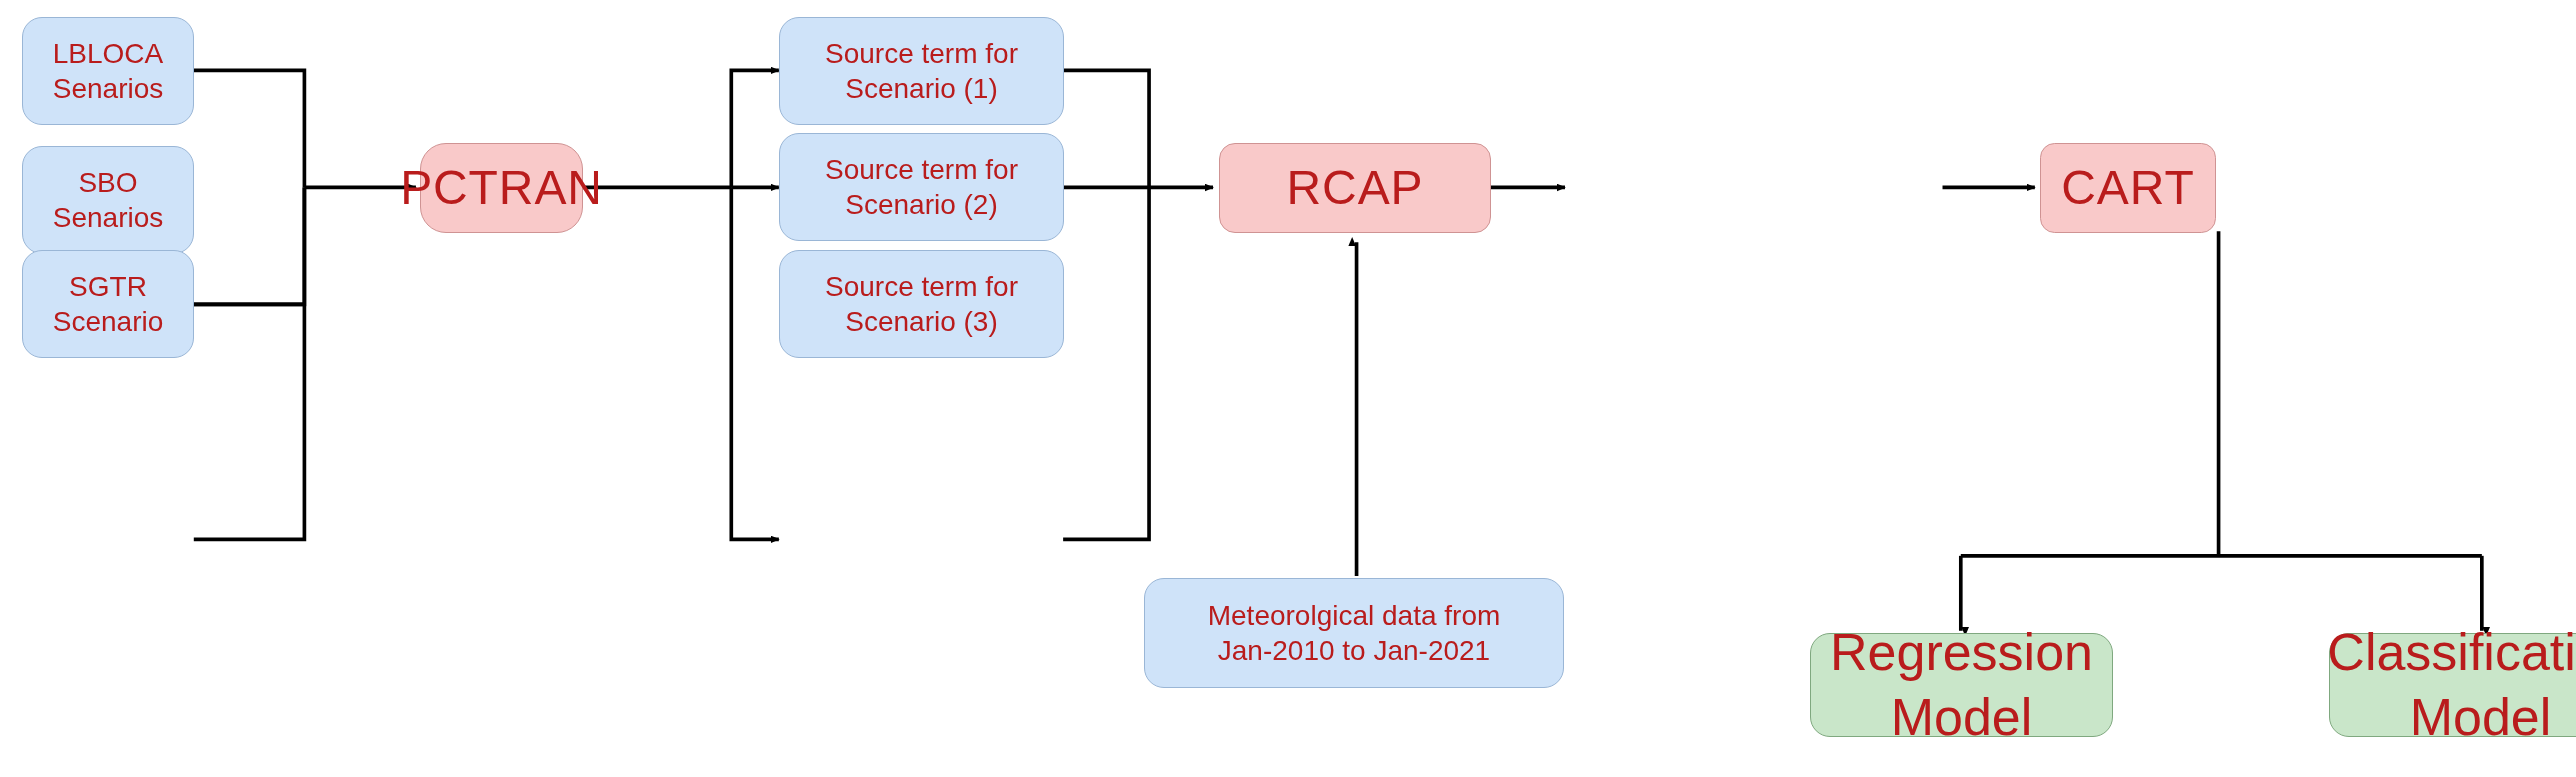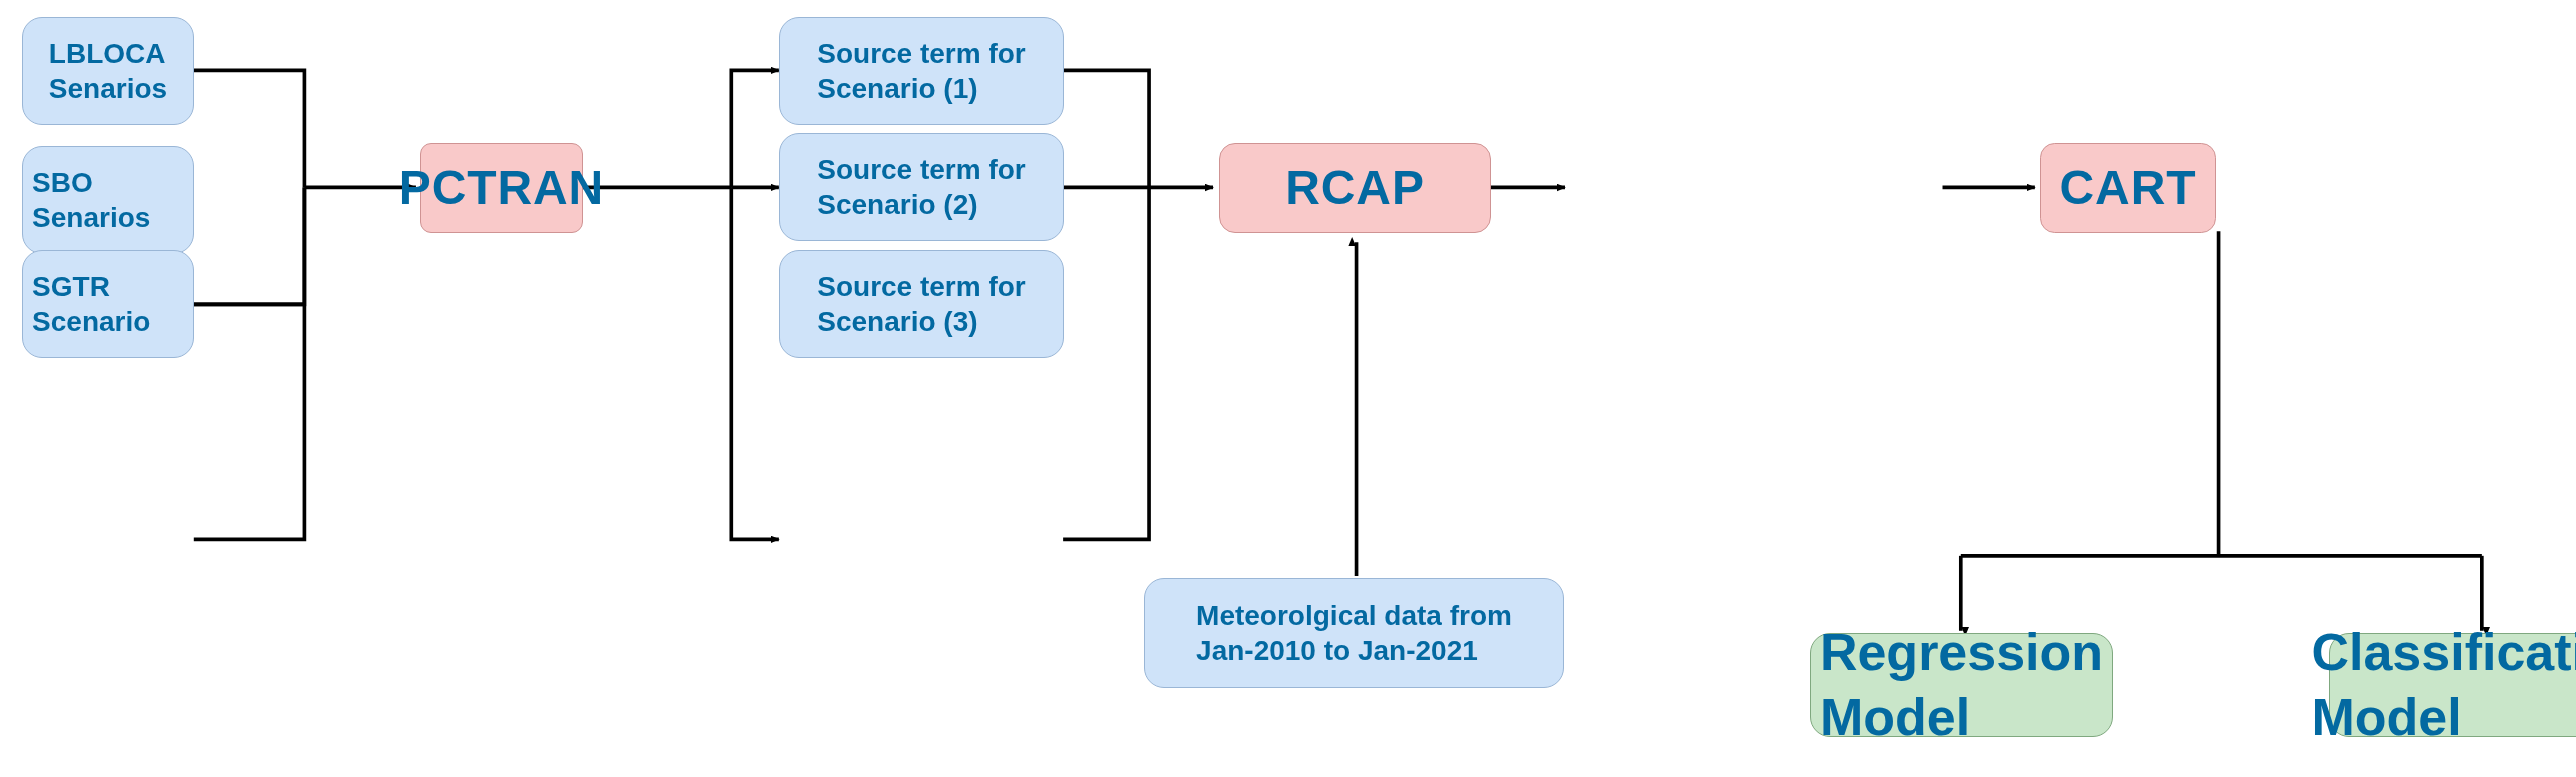--- a/index.html
+++ b/index.html
@@ -16,24 +16,25 @@
     height: 778px;
     background: #ffffff;
     overflow: hidden;
   }
   .node {
     position: absolute;
     box-sizing: border-box;
     display: flex;
     align-items: center;
     justify-content: center;
+    text-align: center;
     border-radius: 20px;
     border: 1.8px solid;
-    font-weight: bold;
-    color: #0369a1;
+    font-weight: normal;
+    color: #b91c1c;
     line-height: 1.25;
     padding: 3.7px 9.1px;
     white-space: pre-line;
   }
   .node.blue {
     background: #cfe3f9;
     border-color: #9ab6d6;
     font-size: 28px;
   }
   .node.pink {
@@ -113,21 +114,21 @@
     </g>
   </svg>
 
   <div class="node blue" style="left:22px; top:16.5px; width:172px; height:108px;">LBLOCA
 Senarios</div>
 
   <div class="node blue" style="left:22px; top:133px; width:172px; height:108px;margin-top:13px;">SBO Senarios</div>
 
   <div class="node blue" style="left:22px; top:250px; width:172px; height:108px;">SGTR Scenario</div>
 
-  <div class="node pink" style="left:420px; top:143px; width:163px; height:90px; border-radius:11px;">PCTRAN</div>
+  <div class="node pink" style="left:420px; top:143px; width:163px; height:90px; border-radius:26px;">PCTRAN</div>
 
   <div class="node blue" style="left:779px; top:16.5px; width:285px; height:108px;">Source term for
 Scenario (1)</div>
 
   <div class="node blue" style="left:779px; top:133px; width:285px; height:108px;">Source term for
 Scenario (2)</div>
 
   <div class="node blue" style="left:779px; top:250px; width:285px; height:108px;">Source term for
 Scenario (3)</div>
 

